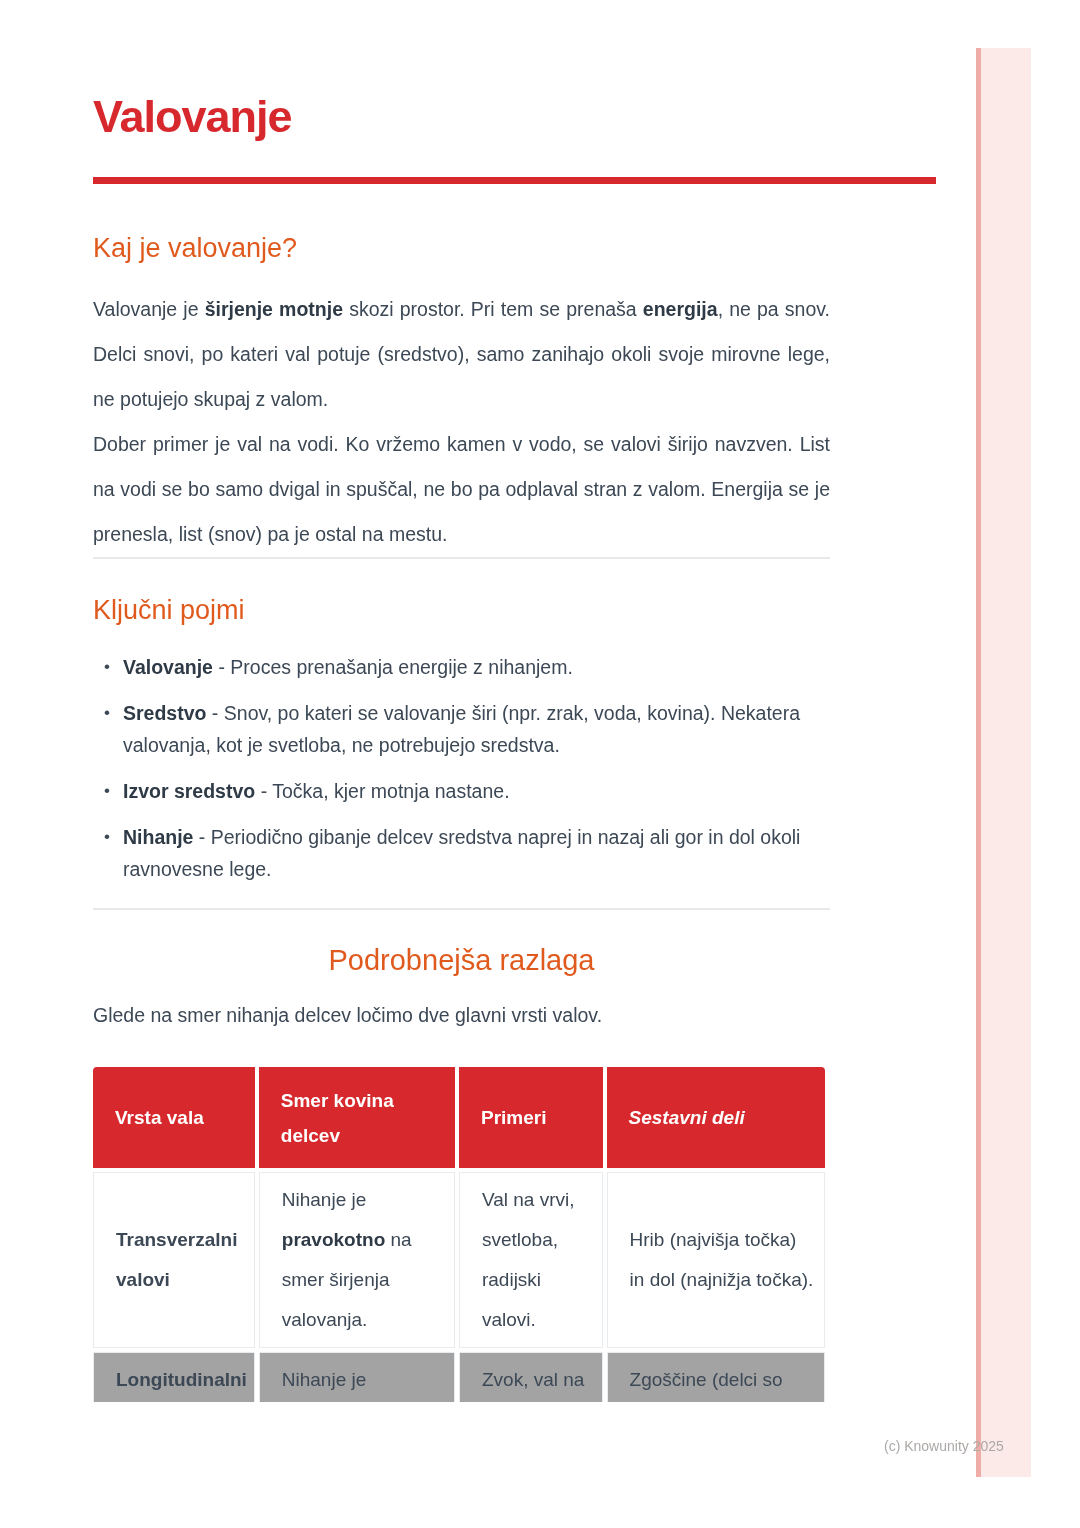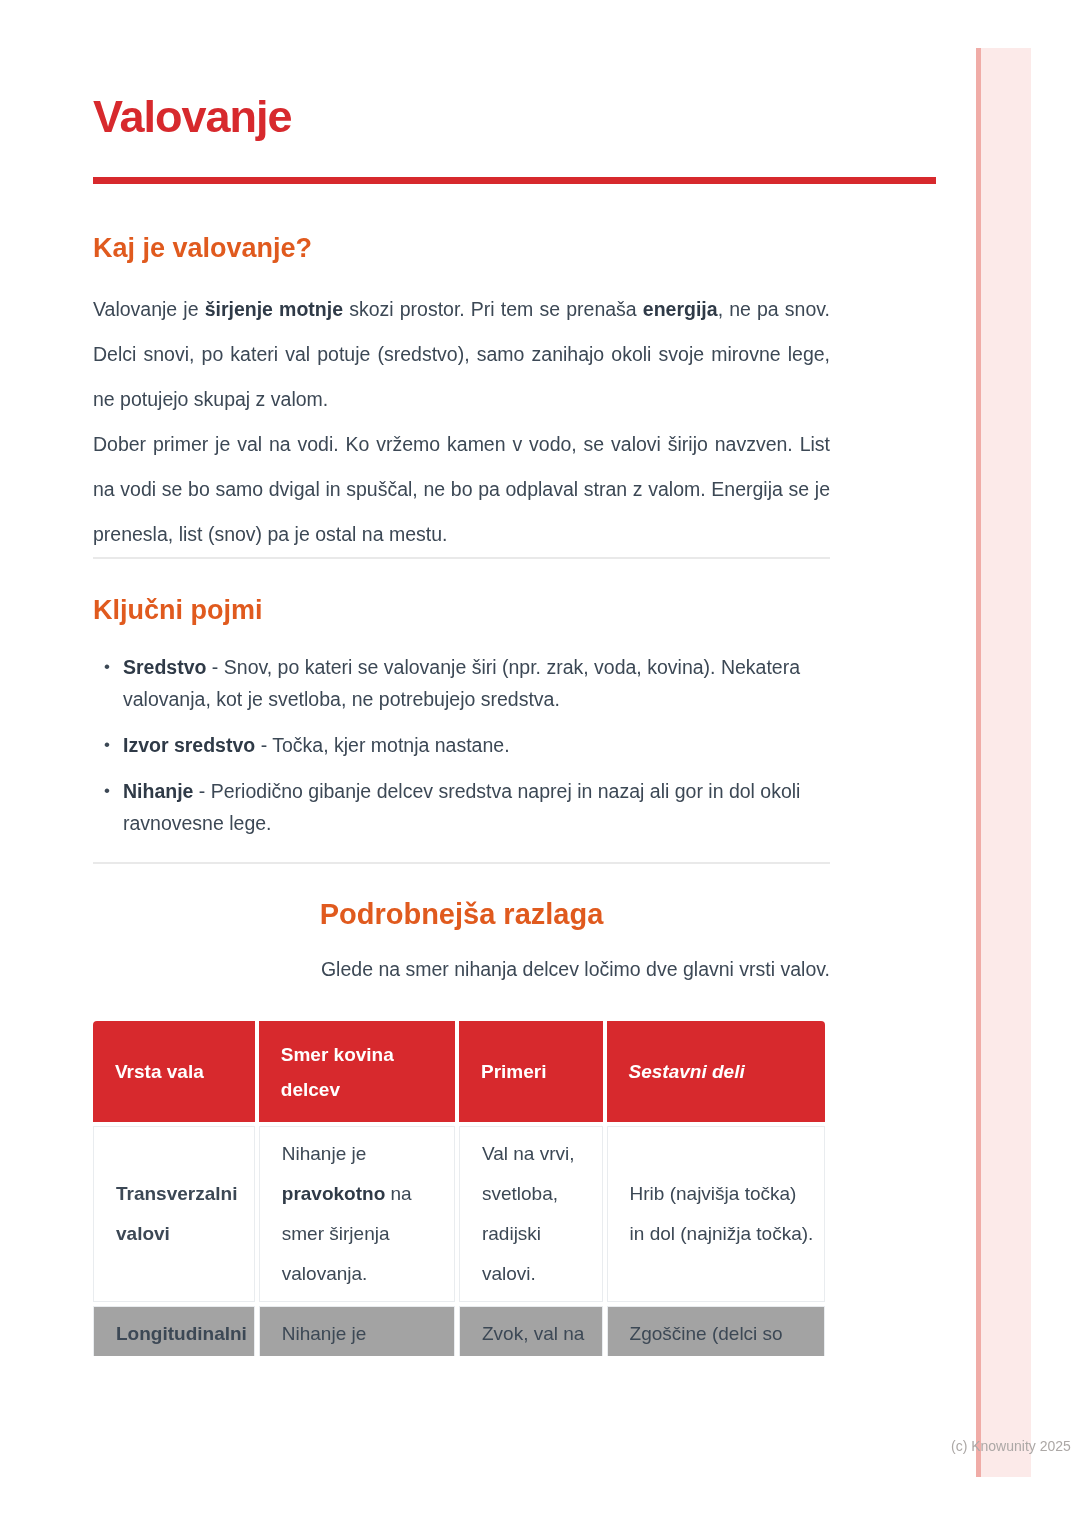--- a/index.html
+++ b/index.html
@@ -12,34 +12,34 @@
     position:absolute;top:48px;left:976px;width:50px;height:1429px;
     background:#FCEAE9;border-left:5px solid #F0ACA7;z-index:1;
   }
   .content{position:absolute;left:93px;top:0;width:737px;padding-top:94px;z-index:2;}
   h1.page-title{
     margin:0;font-size:45px;line-height:46px;font-weight:bold;
     color:#D7292D;letter-spacing:-1px;
   }
   .title-rule{height:7px;background:#D7292D;border:none;margin:37px 0 0 0;width:843px;}
   h2.section-heading{
-    margin:0;color:#E05A1E;font-weight:bold;font-size:27px;line-height:30px;
+    margin:0;color:#E05A1E;font-weight:normal;font-size:27px;line-height:30px;
   }
   h2.intro-heading{margin-top:49px;}
   h2.keyterms-heading{margin-top:36px;}
   h2.details-heading{margin-top:33px;font-size:29px;line-height:34px;text-align:center;}
   h3.subsection-heading{
     margin:49px 0 0 0;color:#E05A1E;font-weight:bold;font-size:23px;line-height:26px;
   }
   p.body-par{
     margin:0;font-size:19.5px;line-height:45px;text-align:justify;color:#3C4855;
   }
   p.par-1{margin-top:24px;}
   p.par-2{margin-top:0;}
-  p.par-3{margin-top:16px;text-align:right;}
+  p.par-3{margin-top:16px;text-align:left;}
   b{font-weight:bold;color:#2F3A47;}
   .divider{border:none;border-top:2px solid #E9E9E9;margin:0;width:737px;}
   .divider-1{margin-top:0;}
   .divider-2{margin-top:23px;}
   ul.key-terms{
     list-style:none;margin:26px 0 0 0;padding:0 0 0 30px;
   }
   ul.key-terms li{
     position:relative;font-size:19.5px;line-height:32px;margin:0 0 14px 0;
     color:#3C4855;
@@ -61,41 +61,42 @@
   table.wave-table th:first-child{border-top-left-radius:4px;}
   table.wave-table th:last-child{border-top-right-radius:4px;font-style:italic;}
   table.wave-table td{
     font-size:19px;line-height:40px;vertical-align:middle;text-align:left;
     padding:7px 8px 7px 22px;border:1px solid #E9ECEF;background:#FFFFFF;
     color:#3C4855;
   }
   table.wave-table tr.row-2 td{background:#a3a3a3;vertical-align:top;}
   td.cell-type{font-weight:bold;color:#2F3A47;}
   .watermark{
-    position:absolute;left:951px;top:1438px;font-size:14px;color:#ACA8A6;z-index:3;
+    position:absolute;left:884px;top:1438px;font-size:14px;color:#ACA8A6;z-index:3;
   }
 </style>
 </head>
 <body>
 
 <div class="side-strip"></div>
 
 <div class="content">
 
   <h1 class="page-title">Valovanje</h1>
   <hr class="title-rule">
 
   <h2 class="section-heading intro-heading">Kaj je valovanje?</h2>
   <p class="body-par par-1">Valovanje je <b>širjenje motnje</b> skozi prostor. Pri tem se prenaša <b>energija</b>, ne pa snov. Delci snovi, po kateri val potuje (sredstvo), samo zanihajo okoli svoje mirovne lege, ne potujejo skupaj z valom.</p>
   <p class="body-par par-2">Dober primer je val na vodi. Ko vržemo kamen v vodo, se valovi širijo navzven. List na vodi se bo samo dvigal in spuščal, ne bo pa odplaval stran z valom. Energija se je prenesla, list (snov) pa je ostal na mestu.</p>
 
   <hr class="divider divider-1">
 
   <h2 class="section-heading keyterms-heading">Ključni pojmi</h2>
   <ul class="key-terms">
+    <li><b>Valovanje</b> - Proces prenašanja energije z nihanjem.</li>
     <li><b>Sredstvo</b> - Snov, po kateri se valovanje širi (npr. zrak, voda, kovina). Nekatera valovanja, kot je svetloba, ne potrebujejo sredstva.</li>
     <li><b>Izvor sredstvo</b> - Točka, kjer motnja nastane.</li>
     <li><b>Nihanje</b> - Periodično gibanje delcev sredstva naprej in nazaj ali gor in dol okoli ravnovesne lege.</li>
   </ul>
 
   <hr class="divider divider-2">
 
   <h2 class="section-heading details-heading">Podrobnejša razlaga</h2>
 
   <p class="body-par par-3">Glede na smer nihanja delcev ločimo dve glavni vrsti valov.</p>

